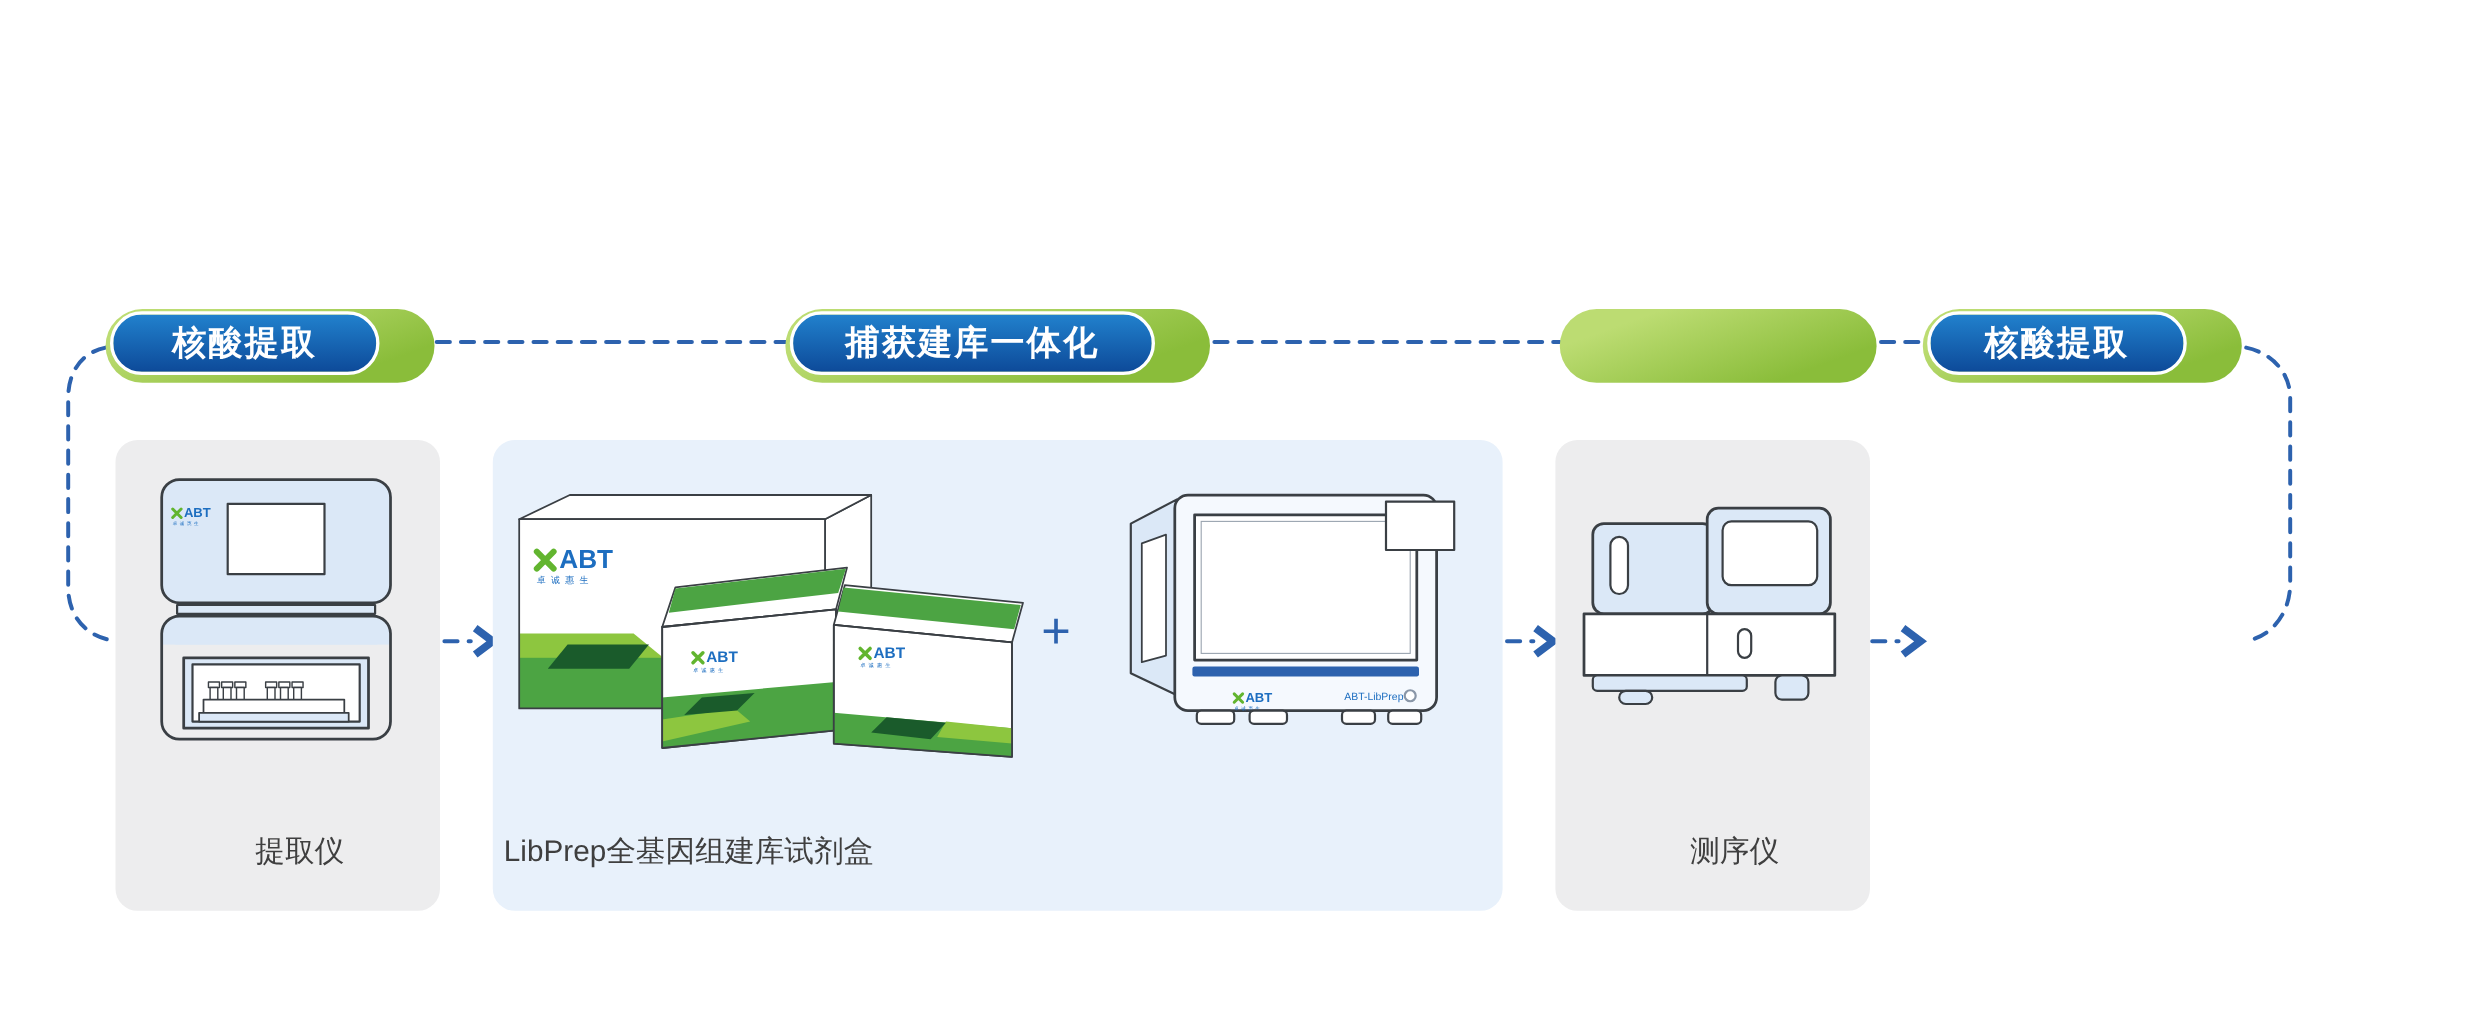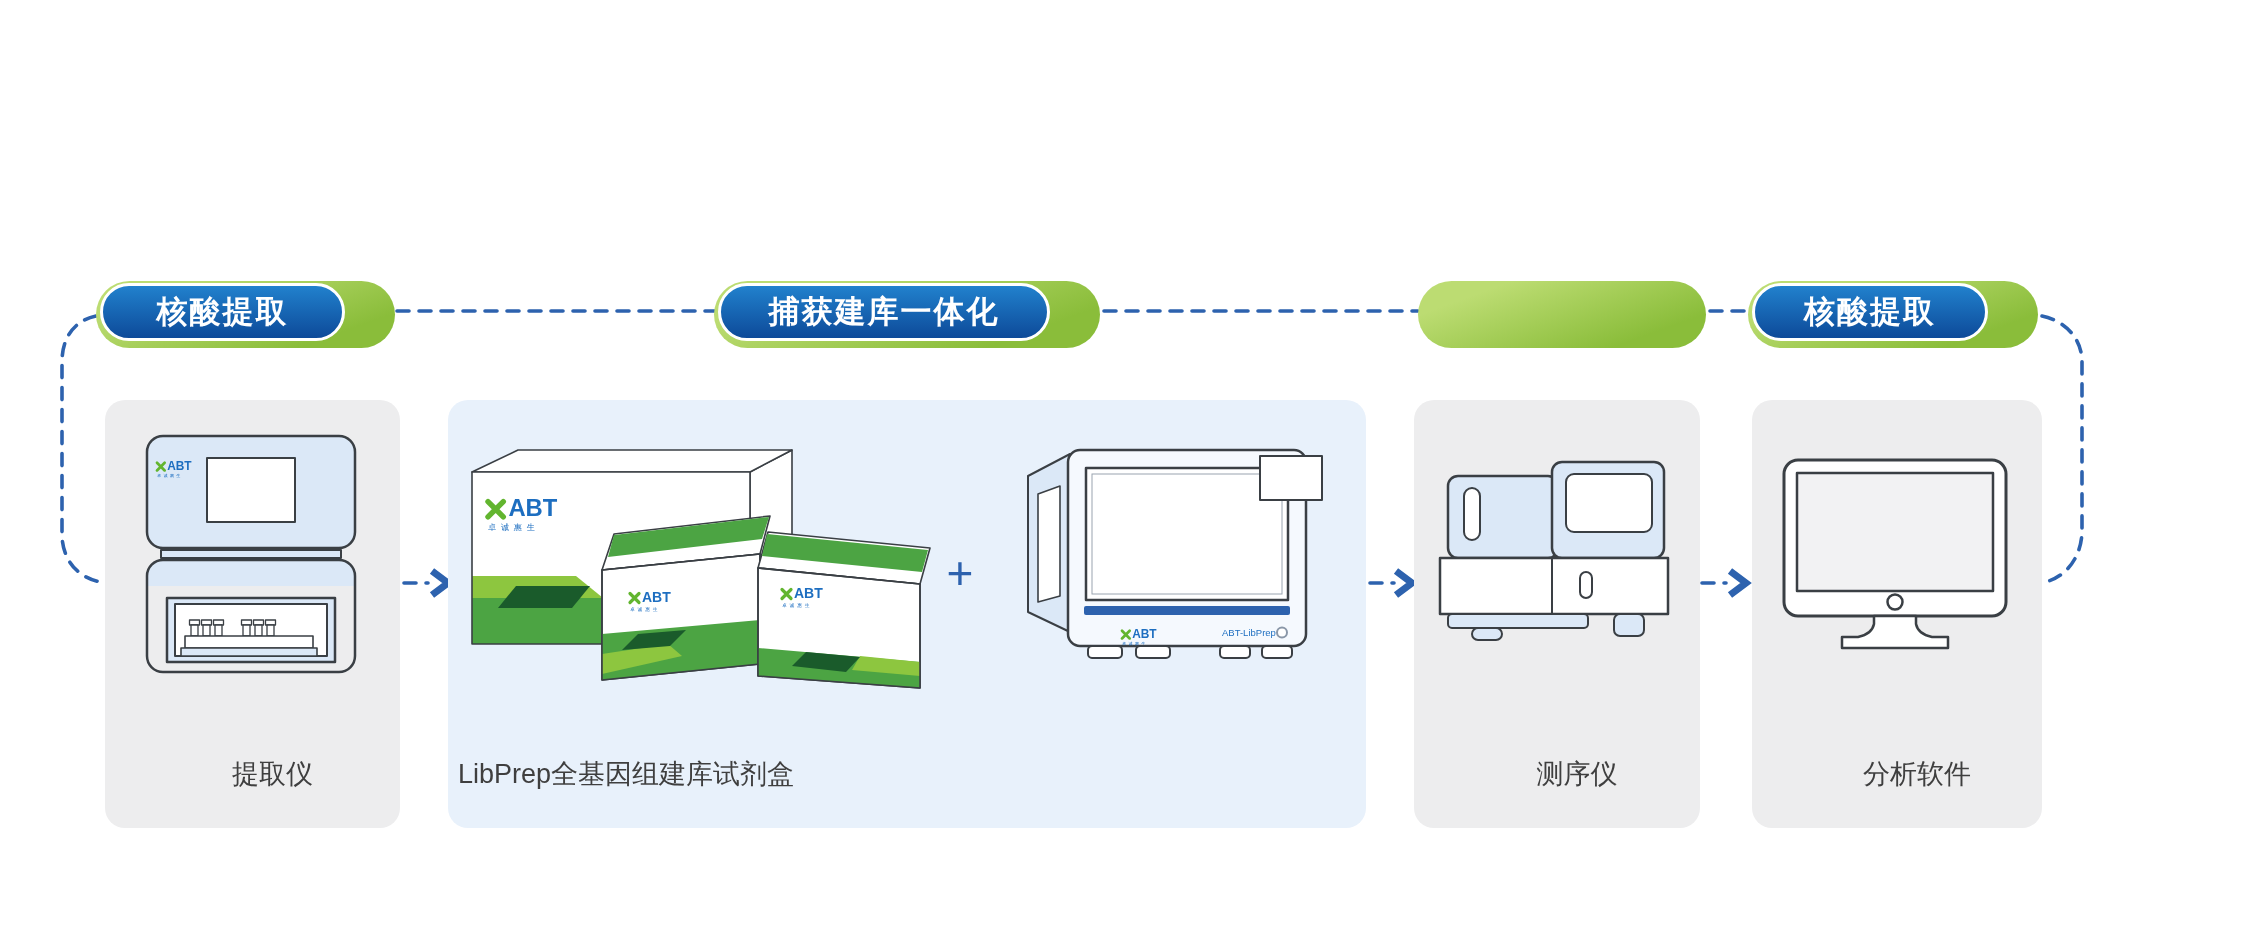--- a/index.html
+++ b/index.html
@@ -213,23 +213,14 @@
       <rect class="ol" x="8" y="104" width="228" height="56" fill="#fff" stroke-width="2.5"></rect>
       <line class="ol" x1="120" y1="104" x2="120" y2="160" stroke-width="2"></line>
       <rect class="ol" x="148" y="118" width="12" height="26" rx="6" fill="#fff" stroke-width="2"></rect>
       <rect class="ol" x="16" y="160" width="140" height="14" rx="4" fill="var(--panel-blue)" stroke-width="2"></rect>
       <rect class="ol" x="40" y="174" width="30" height="12" rx="6" fill="var(--panel-blue)" stroke-width="2"></rect>
       <rect class="ol" x="182" y="160" width="30" height="22" rx="6" fill="var(--panel-blue)" stroke-width="2"></rect>
     </svg>
     <div class="card-label">测序仪</div>
   </div>
 
-  <div class="card card4">
-    <svg class="illus monitor-svg" viewBox="0 0 235 222">
-      <rect class="ol" x="6" y="8" width="222" height="156" rx="14" fill="#fff" stroke-width="3"></rect>
-      <rect class="ol" x="19" y="21" width="196" height="118" fill="#f2f2f3" stroke-width="2.5"></rect>
-      <circle class="ol" cx="117" cy="150" r="7.5" fill="#fff" stroke-width="2.5"></circle>
-      <path class="ol" d="M96,164 L138,164 L138,172 Q140,182 154,185 L170,185 L170,196 L64,196 L64,185 L80,185 Q94,182 96,172 Z" fill="#fff" stroke-width="2.5"></path>
-    </svg>
-    <div class="card-label">分析软件</div>
-  </div>
 
 </div>
 
 </body></html>

